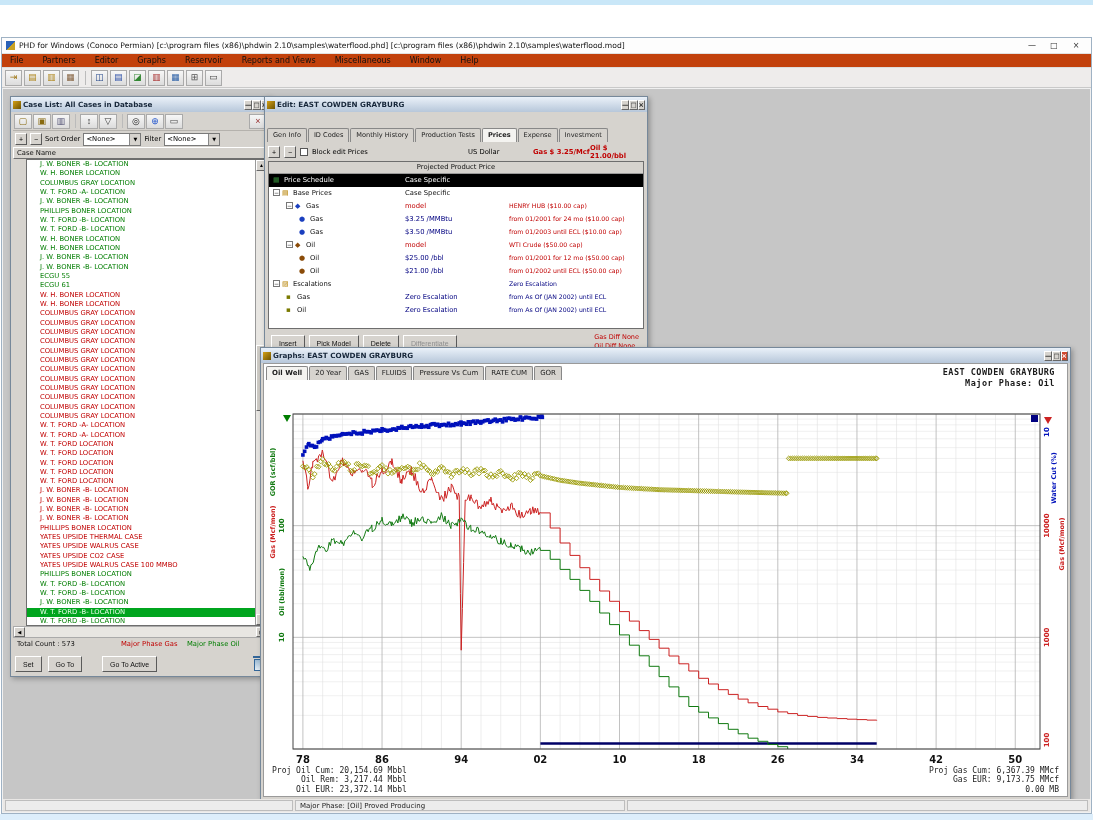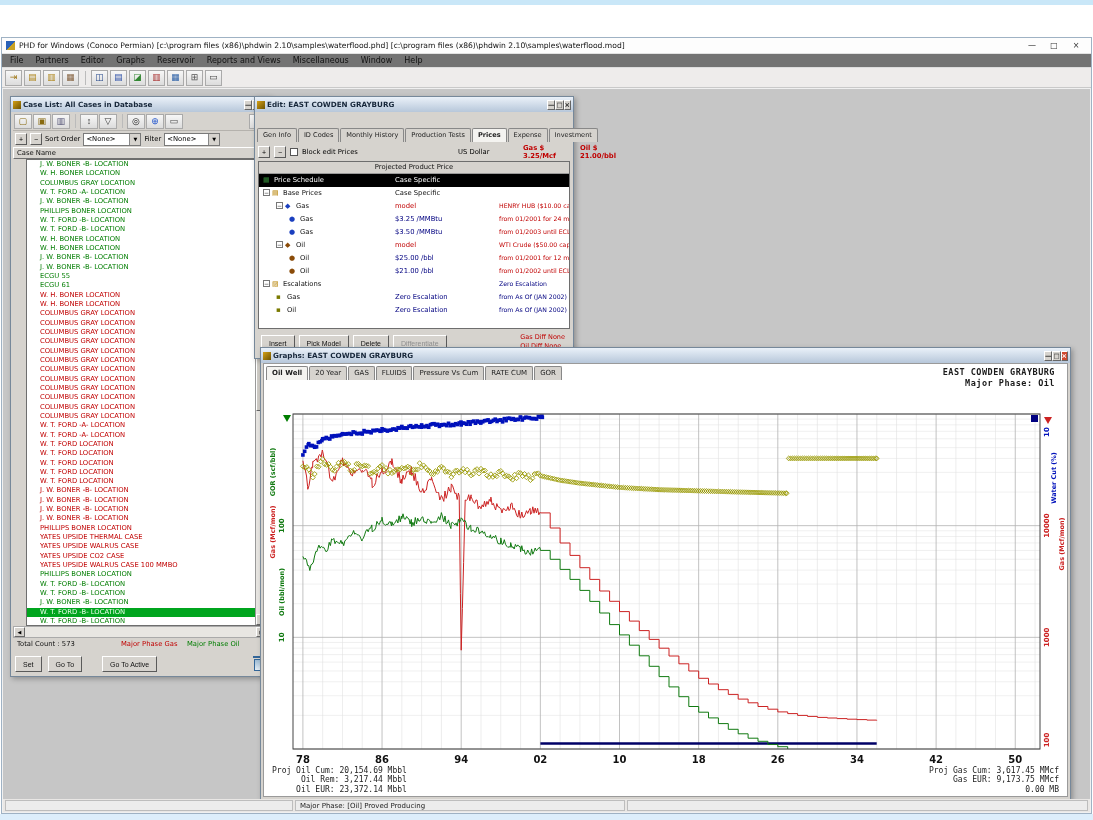--- a/index.html
+++ b/index.html
@@ -7,21 +7,21 @@
     font-family:"DejaVu Sans",sans-serif;}
   .strip-top{position:absolute;left:0;top:0;width:100%;height:5px;background:#c9e7f8;}
   .strip-bottom{position:absolute;left:0;top:814px;width:100%;height:6px;background:#ddeefb;}
 
   
   .app{position:absolute;left:1px;top:37px;width:1091px;height:777px;background:#f0f0f0;border:1px solid #9fb2c4;}
   .app-titlebar{height:16px;display:flex;align-items:center;background:#fdfdfd;border-bottom:1px solid #e2e2e2;padding:0 4px;font-size:7.6px;color:#111;}
   .app-ico{width:9px;height:9px;margin-right:4px;background:linear-gradient(135deg,#2a62b8 50%,#c8a225 50%);flex:none;}
   .app-title{flex:1;white-space:nowrap;overflow:hidden;}
   .acap{width:22px;text-align:center;font-size:8px;color:#333;}
-  .menubar{height:14px;display:flex;align-items:center;background:#737373;border-bottom:1px solid #ddd;font-size:8px;color:#111;padding-left:2px;}
+  .menubar{height:14px;display:flex;align-items:center;background:#c2410c;border-bottom:1px solid #ddd;font-size:8px;color:#111;padding-left:2px;gap:7px;}
   .menu-item{padding:0 6px;}
   .toolbar{height:20px;display:flex;align-items:center;background:#eeeceb;border-bottom:1px solid #c9c9c9;padding-left:3px;gap:2px;}
   .tb{width:17px;height:16px;font-size:9px;line-height:13px;text-align:center;background:linear-gradient(#f7f7f7,#dcdcdc);border:1px solid #aaa;padding:0;}
   .tb-sep{width:4px;height:14px;border-right:1px solid #bbb;margin:0 3px 0 1px;}
   .mdi{position:absolute;left:1px;top:51px;right:1px;bottom:14px;background:#c6c6c6;overflow:hidden;}
   .statusbar{position:absolute;left:1px;right:1px;bottom:1px;height:13px;background:#e9e7e5;display:flex;align-items:center;gap:2px;padding:0 2px;font-size:7px;color:#222;}
   .sb-cell{height:11px;border:1px solid #bdbdbd;background:#ececec;display:flex;align-items:center;padding:4px 4px;}
   .sb1{width:288px;}.sb2{width:330px;}.sb3{flex:1;}
 
   
@@ -62,21 +62,21 @@
   .hbtn{position:absolute;top:0;width:11px;height:10px;background:#d6d3ce;border:1px solid;border-color:#fff #666 #666 #fff;font-size:5px;line-height:8px;text-align:center;padding:0;}
   .cl-total{position:absolute;left:6px;right:4px;top:543px;height:12px;font-size:6.8px;color:#111;}
   .cl-total .lg-gas{position:absolute;left:104px;color:#c00000;}
   .cl-total .lg-oil{position:absolute;left:170px;color:#007d00;}
   .cl-buttons{position:absolute;left:4px;right:4px;top:557px;height:20px;display:flex;align-items:center;gap:6px;}
   .trash{width:15px;height:17px;display:inline-block;margin-left:auto;}
   .trash-lid{display:block;width:12px;height:2px;background:#336699;margin:0 auto;}
   .trash-body{display:block;width:9px;height:12px;border:1px solid #336699;margin:1px auto 0;background:linear-gradient(#9fbcd4,#e2ecf4);}
 
   
-  #editwin{left:251px;top:7px;width:320px;height:263px;}
+  #editwin{left:261px;top:7px;width:384px;height:263px;}
   #edit-tabs1{position:absolute;left:0;top:15px;right:0;height:15px;}
   #edit-tabs2{position:absolute;left:0;top:30px;right:0;height:15px;}
   .ed-controls{position:absolute;left:3px;right:3px;top:47px;height:16px;display:flex;align-items:center;gap:4px;font-size:6.8px;}
   .ed-us{position:absolute;left:200px;}
   .ed-gas{position:absolute;left:265px;color:#c00000;font-weight:bold;}
   .ed-oil{position:absolute;left:322px;color:#c00000;font-weight:bold;}
   .price-table{position:absolute;left:3px;right:3px;top:64px;height:168px;background:#fff;border:1px solid #6e6e6e;overflow:hidden;}
   .pt-head{height:12px;background:#d6d3ce;border-bottom:1px solid #9a9a9a;font-size:6.8px;line-height:11px;text-align:center;color:#111;}
   .prow{position:relative;height:13px;font-size:6.8px;line-height:12px;white-space:nowrap;}
   .pc1{position:absolute;left:0;top:0;width:136px;overflow:hidden;}
@@ -916,21 +916,21 @@
               <rect x="766" y="31" width="7" height="7" fill="#000080"></rect>
               <polygon points="779,33 787,33 783,40" fill="#cc2222"></polygon>
             </svg>
         </div>
         <div class="gstats gstats-l" id="gstats-l">
             <div>Proj Oil Cum: 20,154.69 Mbbl</div>
             <div>Oil Rem: 3,217.44 Mbbl</div>
             <div>Oil EUR: 23,372.14 Mbbl</div>
           </div>
         <div class="gstats gstats-r" id="gstats-r">
-            <div>Proj Gas Cum: 3,617.45 MMcf</div>
+            <div>Proj Gas Cum: 6,367.39 MMcf</div>
             <div>Gas EUR: 9,173.75 MMcf</div>
             <div>0.00 MB</div>
           </div>
       </div>
     </div>
 
   </div>
 
   <div class="statusbar">
     <span class="sb-cell sb1"></span>

